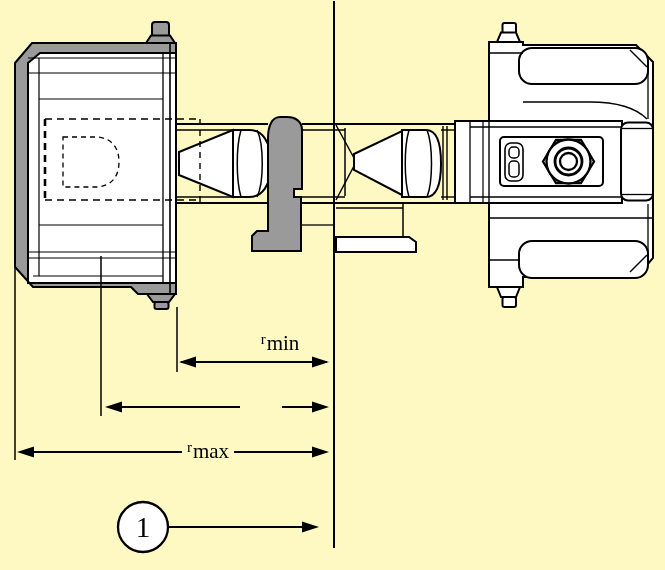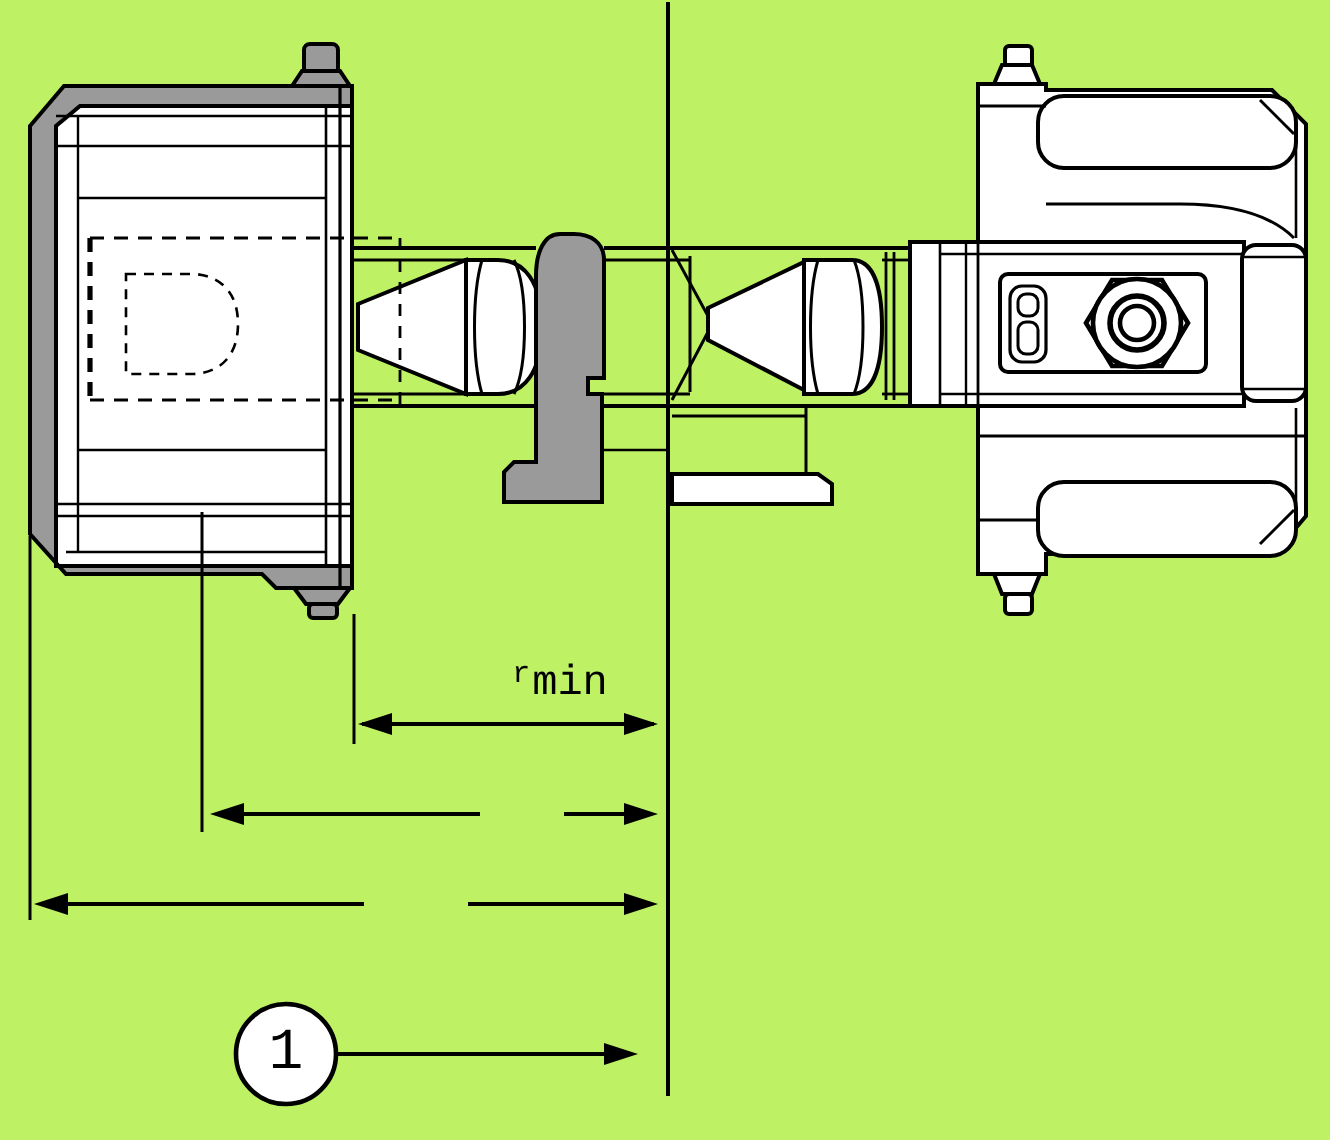--- a/index.html
+++ b/index.html
@@ -1,17 +1,17 @@
 <!DOCTYPE html>
 <html><head>
 <meta charset="utf-8">
 <style>
   html,body{margin:0;padding:0;background:#ffffff;}
-  .canvas{position:relative;width:665px;height:570px;background:#bef264;overflow:hidden;
-          font-family:Liberation Mono, monospace;}
+  .canvas{position:relative;width:665px;height:570px;background:#fef9c3;overflow:hidden;
+          font-family:Liberation Serif, serif;}
   svg{position:absolute;left:0;top:0;}
   .dim-label{position:absolute;width:88px;text-align:center;
              font-size:21px;color:#000;line-height:22px;white-space:nowrap;}
   .dim-label .sup{font-size:15px;position:relative;top:-6px;margin-right:1px;}
   .callout-num{position:absolute;width:50px;text-align:center;
                font-size:29px;color:#000;line-height:30px;}
 </style>
 </head>
 <body>
 
@@ -181,15 +181,18 @@
   <g stroke="#000">
     <circle cx="143" cy="527" r="25" fill="#ffffff" stroke-width="2.3"></circle>
     <path d="M 168,527 H 306" stroke-width="2" fill="none"></path>
     <polygon points="319,527 302,521.5 302,532.5" fill="#000" stroke="none"></polygon>
   </g>
 </svg>
 
   <div class="dim-label" style="left:236px; top:332px;">
     <span class="sup">r</span><span>min</span>
   </div>
+  <div class="dim-label" style="left:164px; top:440px;">
+    <span class="sup">r</span><span>max</span>
+  </div>
   <div class="callout-num" style="left:118px; top:512px;">1</div>
 
 </div>
 
 </body></html>

